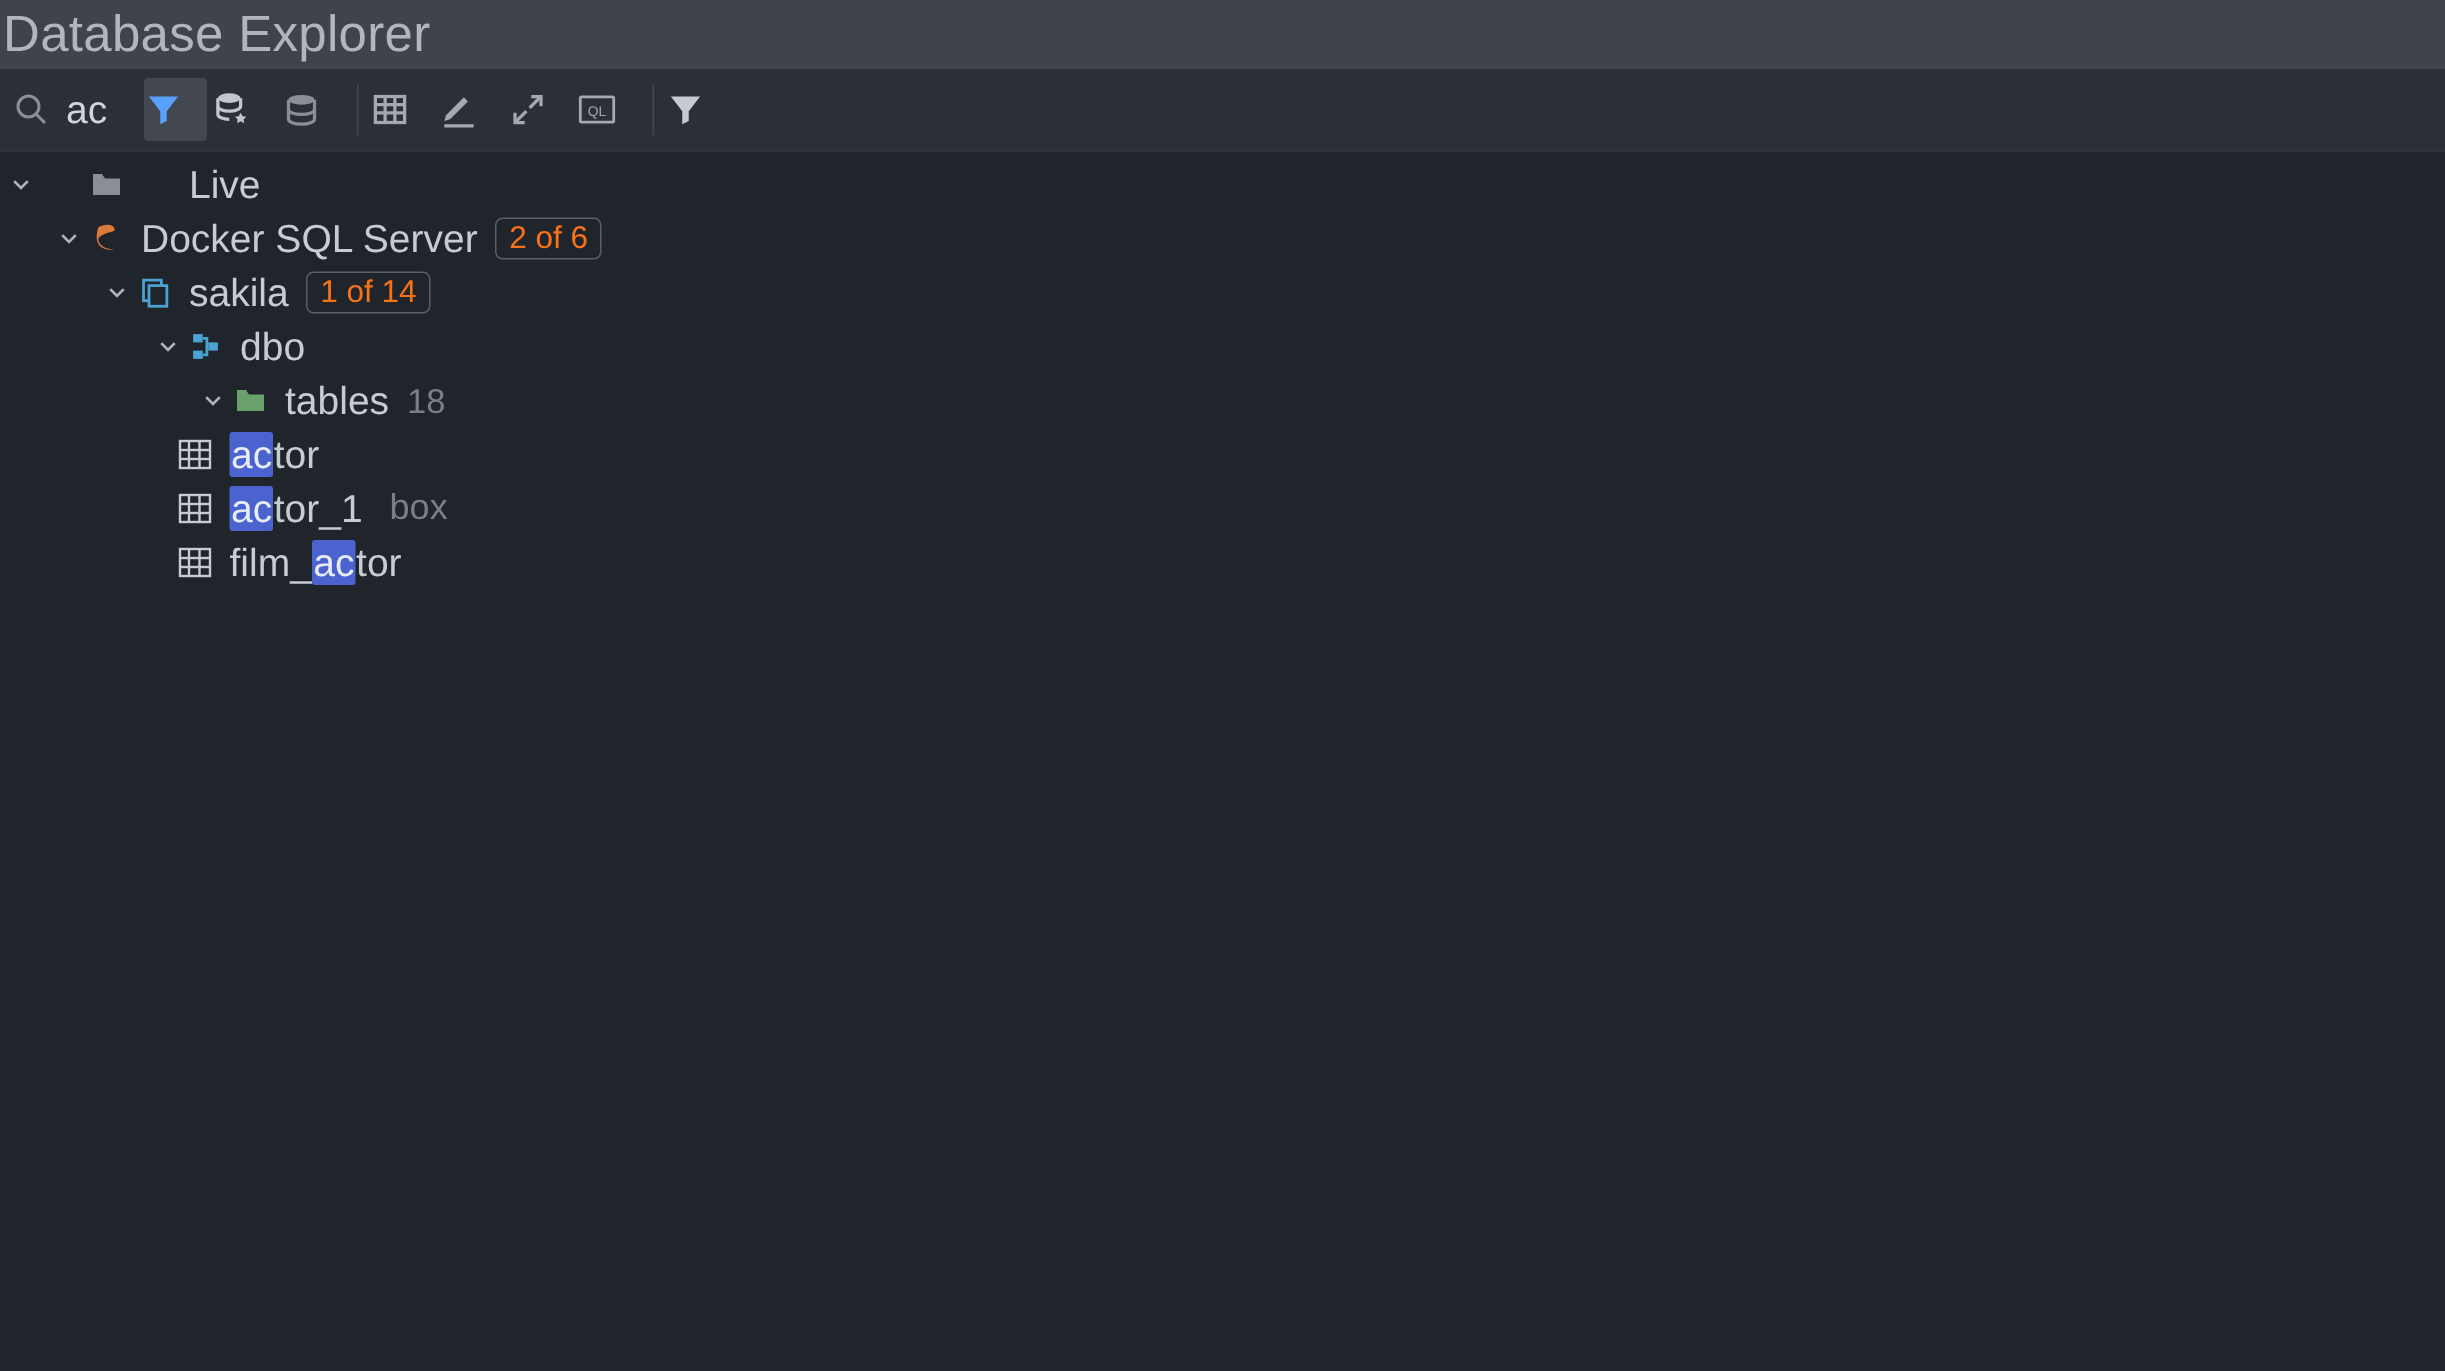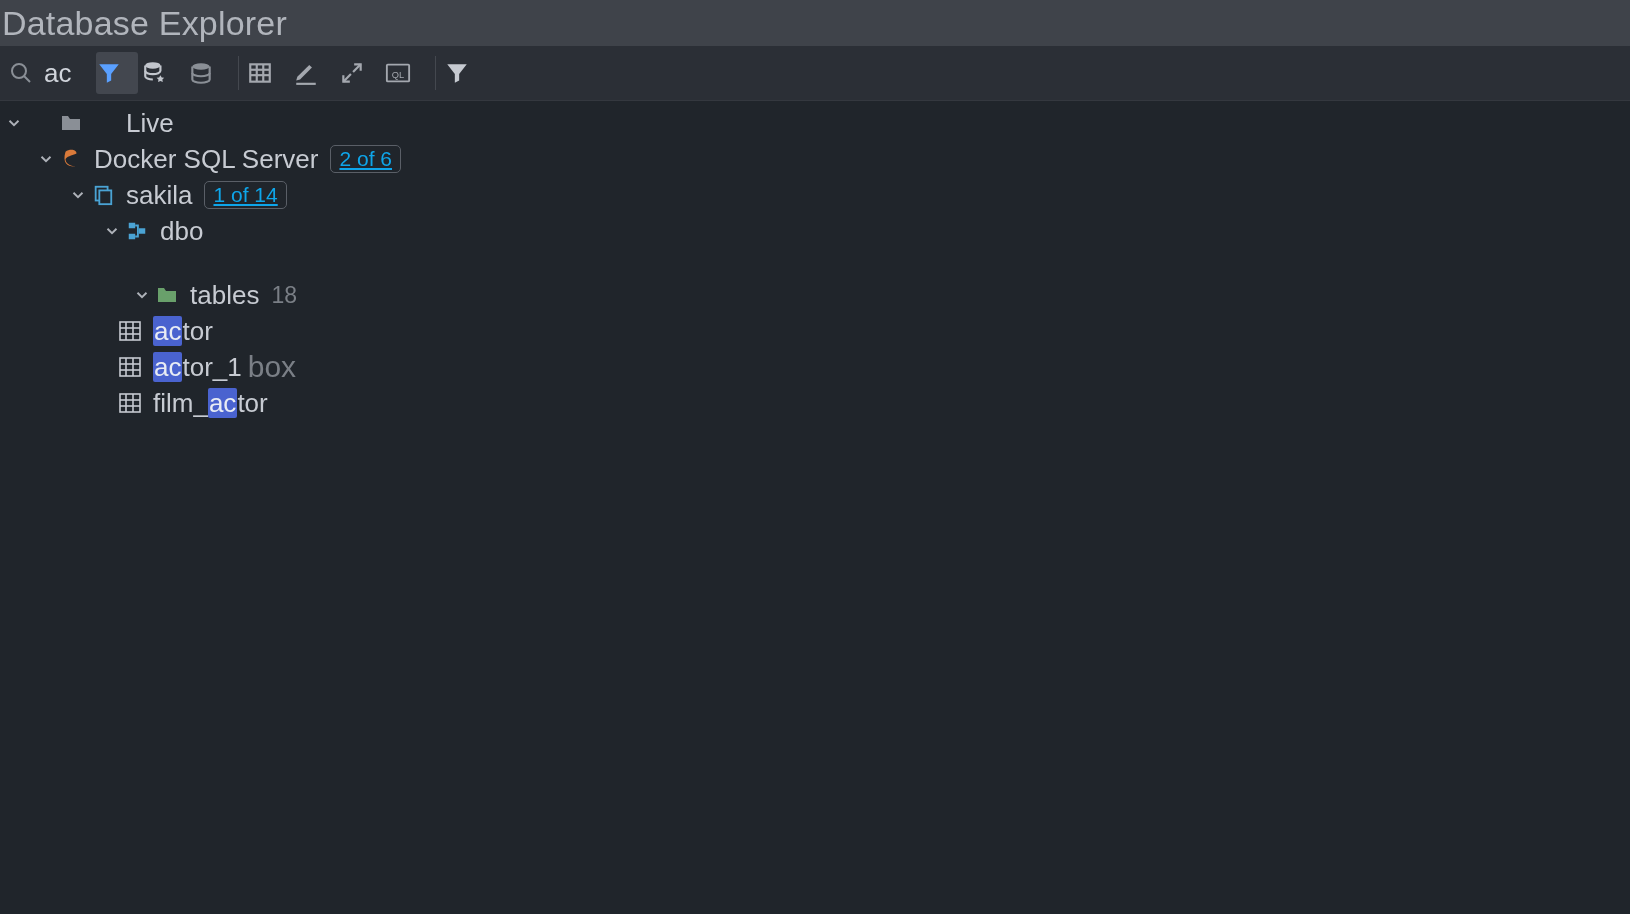--- a/index.html
+++ b/index.html
@@ -109,47 +109,46 @@
     flex-shrink: 0;
   }
   .label {
     color: #c7cbd2;
   }
   .badge {
     margin-left: 12px;
     padding: 1px 8px;
     border: 1px solid #5a5f67;
     border-radius: 5px;
-    color: #0ea5e9;
+    color: #f97316;
     font-size: 21px;
-    text-decoration: underline;
   }
   .count {
     margin-left: 12px;
     color: #7a7f86;
     font-size: 23px;
   }
   .secondary {
-    margin-left: 6px;
+    margin-left: 18px;
     color: #7a7f86;
-    font-size: 30px;
+    font-size: 24px;
   }
   .hl {
     background: #4a63cf;
     color: #e8ecf4;
     border-radius: 2px;
     padding: 0 1px;
   }
 
   
   .ind0 { padding-left: 2px; gap: 32px; }
   .ind1 { padding-left: 34px; }
   .ind2 { padding-left: 66px; }
   .ind3 { padding-left: 100px; }
-  .ind4 { padding-left: 130px; margin-top: 28px; }
+  .ind4 { padding-left: 130px; }
   .ind5 { padding-left: 117px; }
 
 </style>
 </head>
 <body>
 
 <div class="titlebar">
   <span>Database Explorer</span>
 </div>
 

